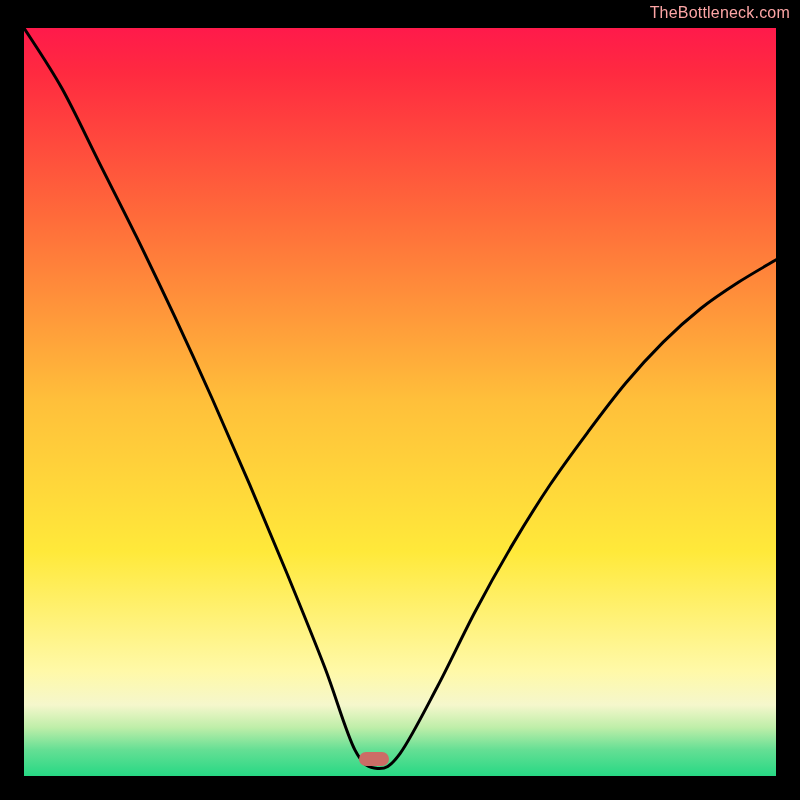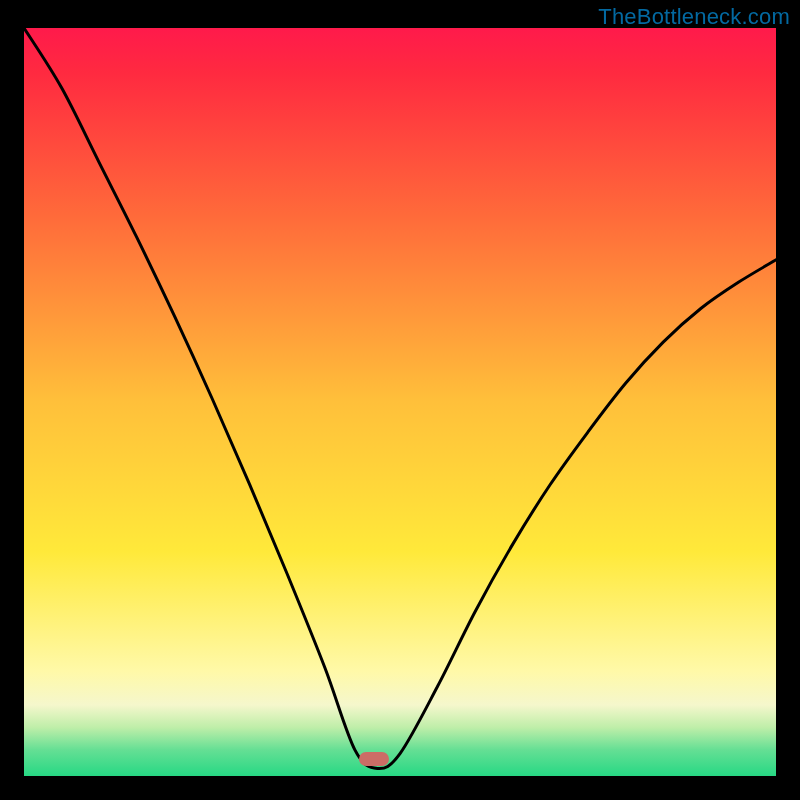--- a/index.html
+++ b/index.html
@@ -14,22 +14,22 @@
   .stage {
     position: relative;
     width: 800px;
     height: 800px;
     background: #000;
   }
   .watermark {
     position: absolute;
     top: 4px;
     right: 10px;
-    color: #0369a1;
-    font-size: 22px;
+    color: #fca5a5;
+    font-size: 16px;
     letter-spacing: 0.2px;
     z-index: 5;
     user-select: none;
   }
   .plot-frame {
     position: absolute;
     left: 24px;
     top: 28px;
     width: 752px;
     height: 748px;

